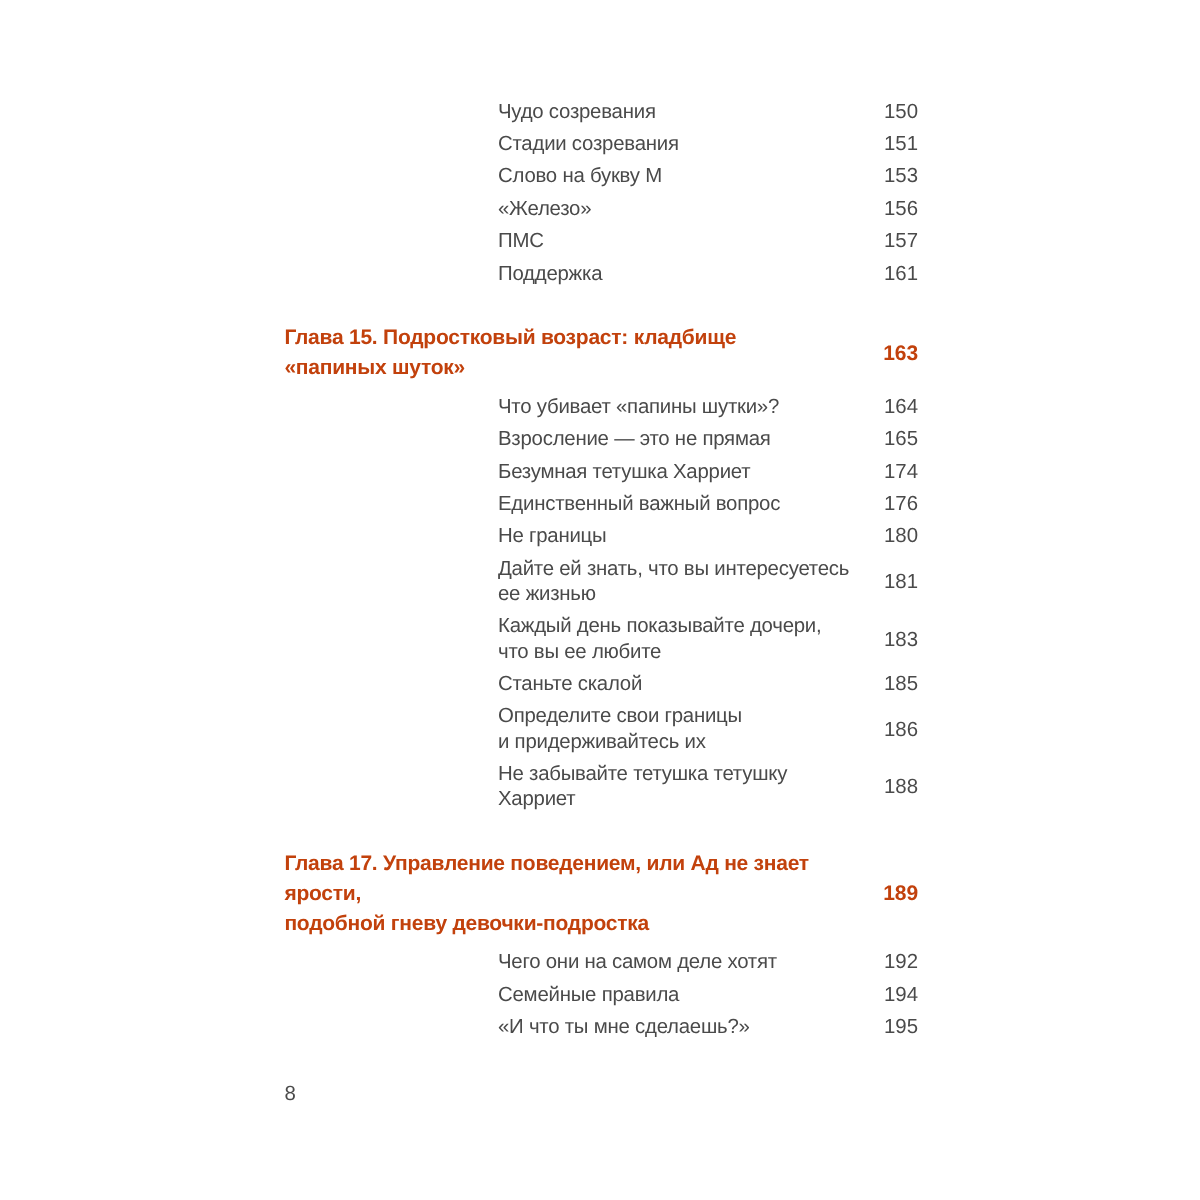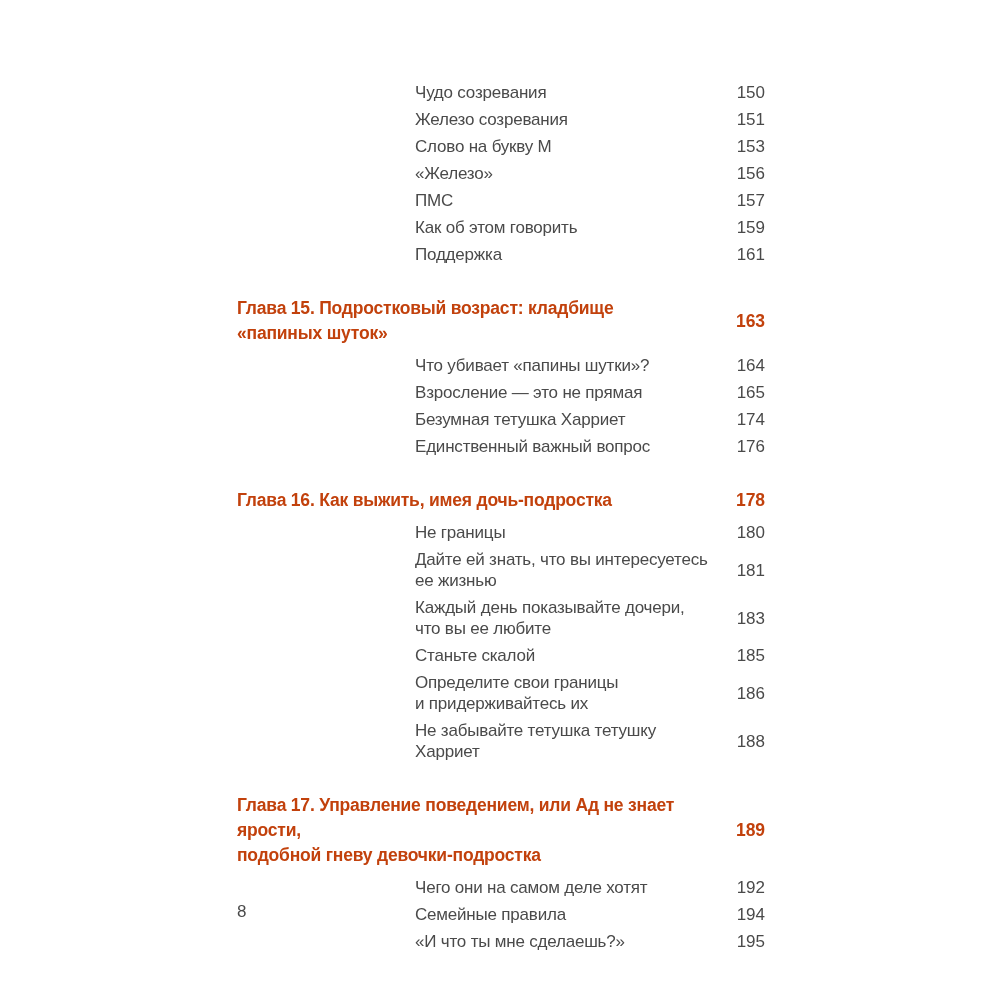--- a/index.html
+++ b/index.html
@@ -67,38 +67,34 @@
 <body>
 
 <div class="book-page">
   <div class="toc">
       <section class="toc-section">
         <div class="toc-row entry">
           <span class="row-title">Чудо созревания</span>
           <span class="row-page">150</span>
         </div>
         <div class="toc-row entry">
-          <span class="row-title">Железо созревания</span>
+          <span class="row-title">Стадии созревания</span>
           <span class="row-page">151</span>
         </div>
         <div class="toc-row entry">
           <span class="row-title">Слово на букву М</span>
           <span class="row-page">153</span>
         </div>
         <div class="toc-row entry">
           <span class="row-title">«Железо»</span>
           <span class="row-page">156</span>
         </div>
         <div class="toc-row entry">
           <span class="row-title">ПМС</span>
           <span class="row-page">157</span>
-        </div>
-        <div class="toc-row entry">
-          <span class="row-title">Как об этом говорить</span>
-          <span class="row-page">159</span>
         </div>
         <div class="toc-row entry">
           <span class="row-title">Поддержка</span>
           <span class="row-page">161</span>
         </div>
       </section>
       <section class="toc-section">
         <div class="toc-row heading">
           <span class="row-title">Глава 15. Подростковый возраст: кладбище
 «папиных шуток»</span>
@@ -115,24 +111,20 @@
         <div class="toc-row entry">
           <span class="row-title">Безумная тетушка Харриет</span>
           <span class="row-page">174</span>
         </div>
         <div class="toc-row entry">
           <span class="row-title">Единственный важный вопрос</span>
           <span class="row-page">176</span>
         </div>
       </section>
       <section class="toc-section">
-        <div class="toc-row heading">
-          <span class="row-title">Глава 16. Как выжить, имея дочь-подростка</span>
-          <span class="row-page">178</span>
-        </div>
         <div class="toc-row entry">
           <span class="row-title">Не границы</span>
           <span class="row-page">180</span>
         </div>
         <div class="toc-row entry">
           <span class="row-title">Дайте ей знать, что вы интересуетесь
 ее жизнью</span>
           <span class="row-page">181</span>
         </div>
         <div class="toc-row entry">

